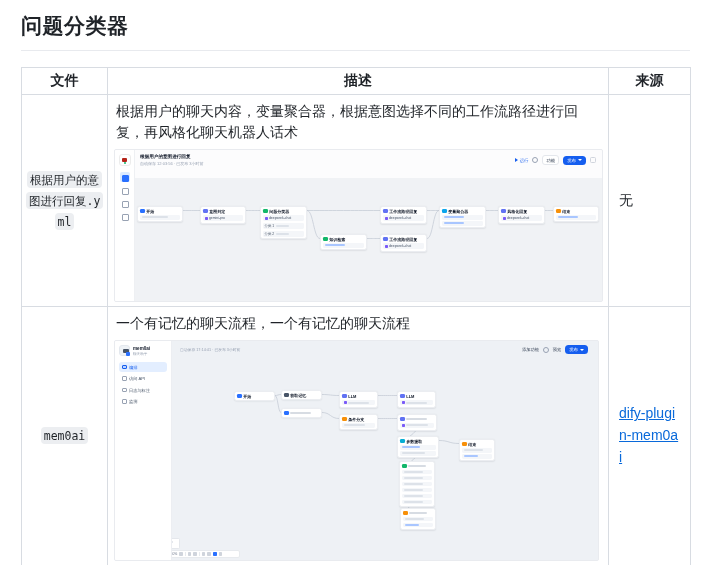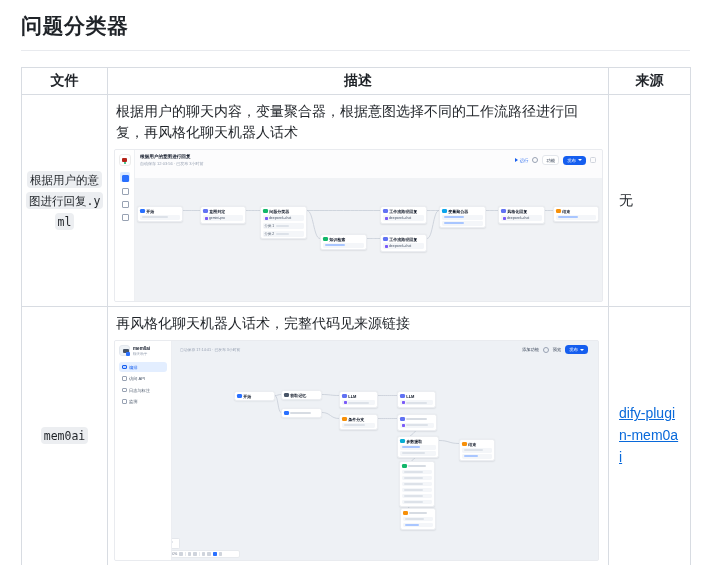--- a/index.html
+++ b/index.html
@@ -260,21 +260,21 @@
         <td class="src-cell">
           <span>无</span>
         </td>
       </tr>
 
       <tr>
         <td class="file-cell">
           <code class="fname">mem0ai</code>
         </td>
         <td class="desc-cell">
-          <p class="desc-text">再风格化聊天机器人话术，完整代码见来源链接</p>
+          <p class="desc-text">一个有记忆的聊天流程，一个有记忆的聊天流程</p>
 
           <div class="shot" id="shot2">
             <div class="s2-canvas"></div>
             <div class="s2-sidebar">
               <div class="s2-appline">
                 <div class="s2-appicon"></div>
                 <div>
                   <div class="s2-appname">mem0ai</div>
                   <div class="s2-apptag">聊天助手</div>
                 </div>

